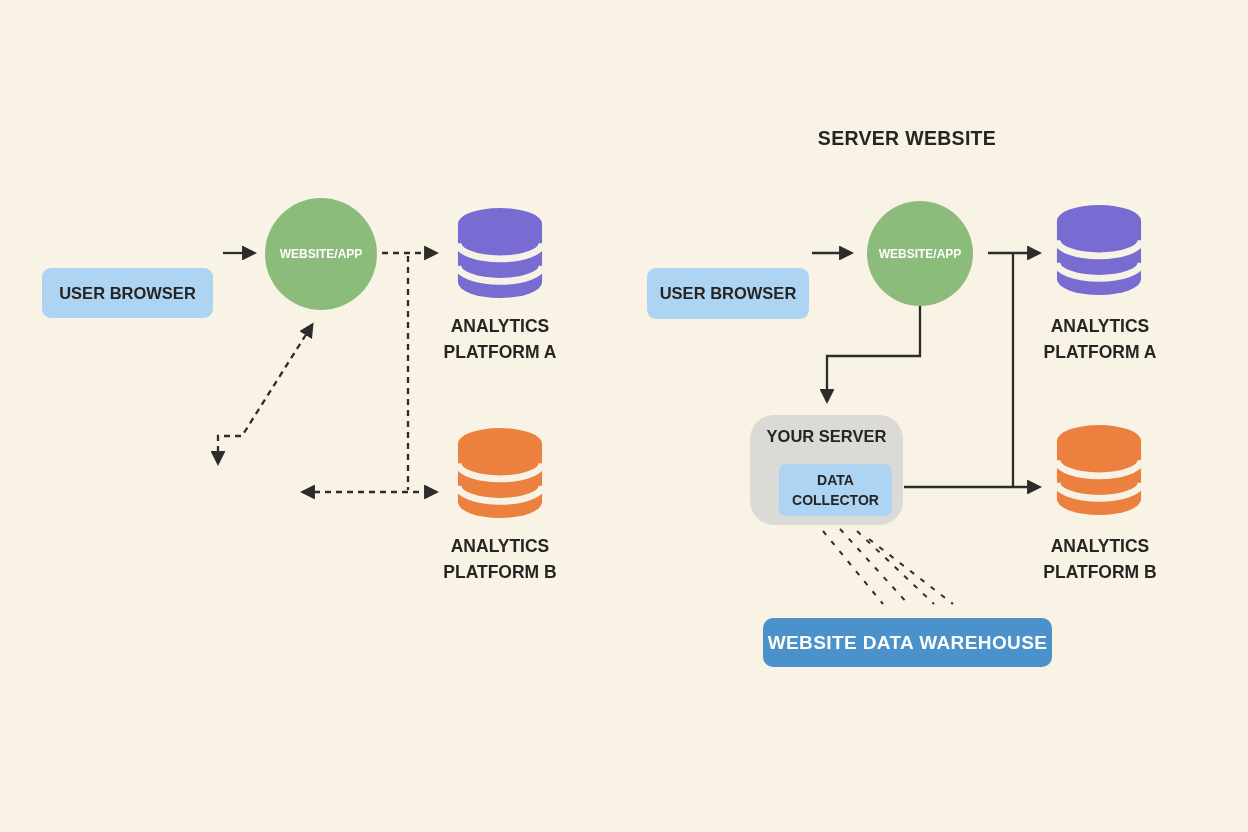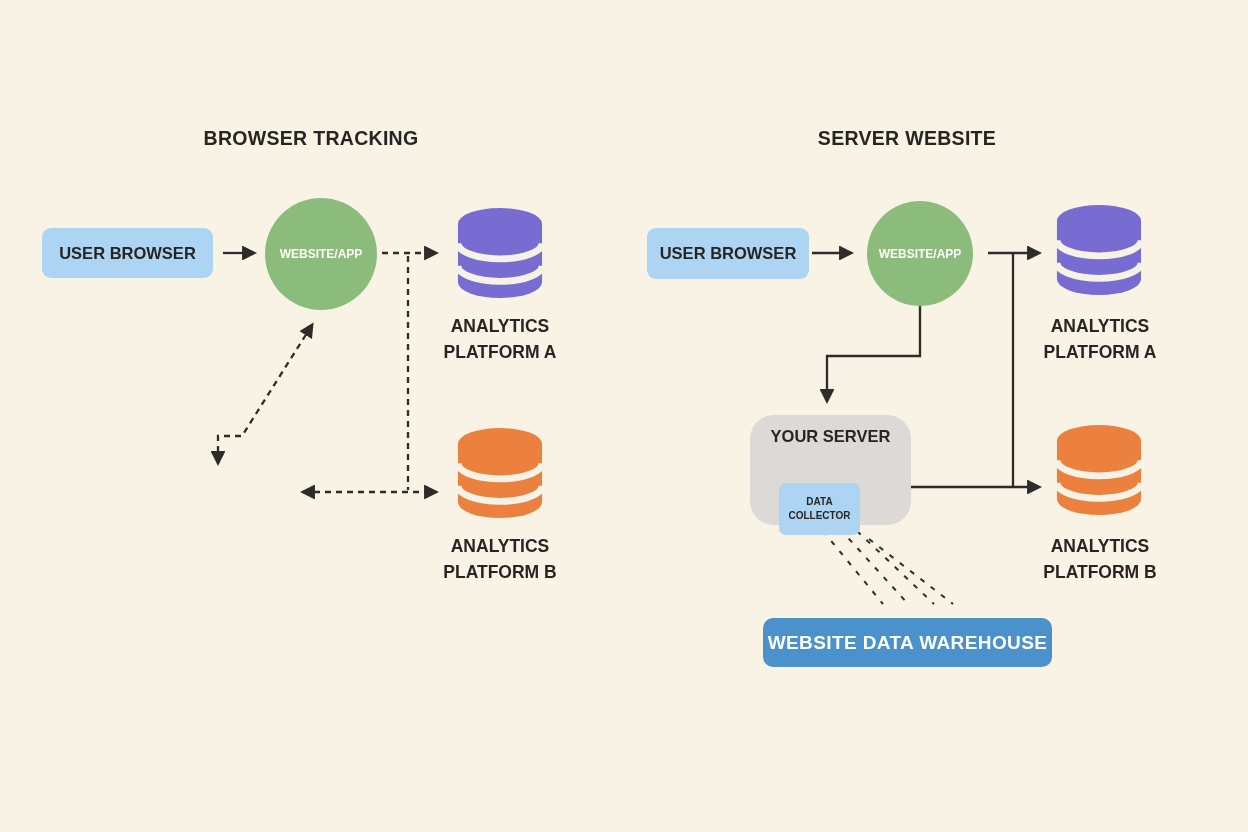--- a/index.html
+++ b/index.html
@@ -9,43 +9,43 @@
     font-family:"Liberation Sans",sans-serif;
   }
   .abs{position:absolute;}
   .panel-title{
     font-size:19.5px;font-weight:700;letter-spacing:.3px;
     color:var(--text_dark);text-align:center;
   }
   .bluebox{
     background:var(--box_blue);border-radius:9px;
     display:flex;align-items:center;justify-content:center;
-    font-weight:700;color:var(--text_dark);white-space:nowrap;
+    font-weight:700;color:var(--text_dark);white-space:nowrap;margin-top:40px;
   }
   .circle{
     background:var(--circle_green);border-radius:50%;
     display:flex;align-items:center;justify-content:center;
     color:var(--text_white);font-weight:700;font-size:12px;white-space:nowrap;
   }
   .db-label{
     text-align:center;font-weight:700;font-size:17.5px;line-height:26px;
     color:var(--text_dark);
   }
   .db-label span{display:block;}
-  .server-box{background:var(--server_gray);border-radius:24px;padding-left:8px;}
+  .server-box{background:var(--server_gray);border-radius:24px;}
   .server-title{
     position:absolute;left:0;top:12px;width:100%;text-align:center;
     font-size:16.5px;font-weight:700;color:var(--text_dark);
   }
   .collector-box{
-    position:absolute;left:29px;top:49px;width:81px;height:52px;
+    position:absolute;left:29px;top:49px;width:113px;height:52px;
     background:var(--box_blue);border-radius:7px;
     display:flex;align-items:center;justify-content:center;text-align:center;
-    font-size:10px;font-weight:700;line-height:1.45;color:var(--text_dark);
-    padding:0 4px;box-sizing:border-box;margin-top:19px;
+    font-size:14px;font-weight:700;line-height:1.45;color:var(--text_dark);
+    padding:0 4px;box-sizing:border-box;
   }
   .warehouse-box{
     background:var(--warehouse_blue);border-radius:10px;
     display:flex;align-items:center;justify-content:center;
     color:var(--text_white);font-weight:700;font-size:19px;letter-spacing:.4px;
     white-space:nowrap;
   }
   svg.overlay{position:absolute;left:0;top:0;}
   .ln{fill:none;stroke:var(--line_dark);stroke-width:2.3px;}
   .dash{stroke-dasharray:6 5;}
@@ -79,21 +79,20 @@
     <path class="ln" d="M1013,253 V487"></path>
     <path class="ln" d="M904,487 H1039" marker-end="url(#arr)"></path>
     <path class="ln" d="M920,306 V356 H827 V401" marker-end="url(#arr)"></path>
     <path class="ln dashsm" d="M827,450 V461"></path>
     <path class="ln fan" d="M823,531 L883,604"></path>
     <path class="ln fan" d="M840,529 L909,605"></path>
     <path class="ln fan" d="M857,531 L934,604"></path>
     <path class="ln fan" d="M869,539 L953,604"></path>
   </svg>
 
-  <div class="abs panel-title" style="left:161px;top:127px;width:300px">BROWSER TRACKING</div>
 
   <div class="abs bluebox" style="left:42px;top:228px;width:171px;height:50px;font-size:16.5px">USER BROWSER</div>
 
   <div class="abs circle" style="left:265px;top:198px;width:112px;height:112px">WEBSITE/APP</div>
 
   <div class="abs" style="left:456px;top:206px">
     <svg width="88" height="94" viewBox="0 0 90 96">
       <path class="db-body-purple" d="M2,18 a43,16 0 0 1 86,0 v60 a43,16 0 0 1 -86,0 z"></path>
       <path class="db-band" d="M2,38 a43,16 0 0 0 86,0"></path>
       <path class="db-band" d="M2,61 a43,16 0 0 0 86,0"></path>

